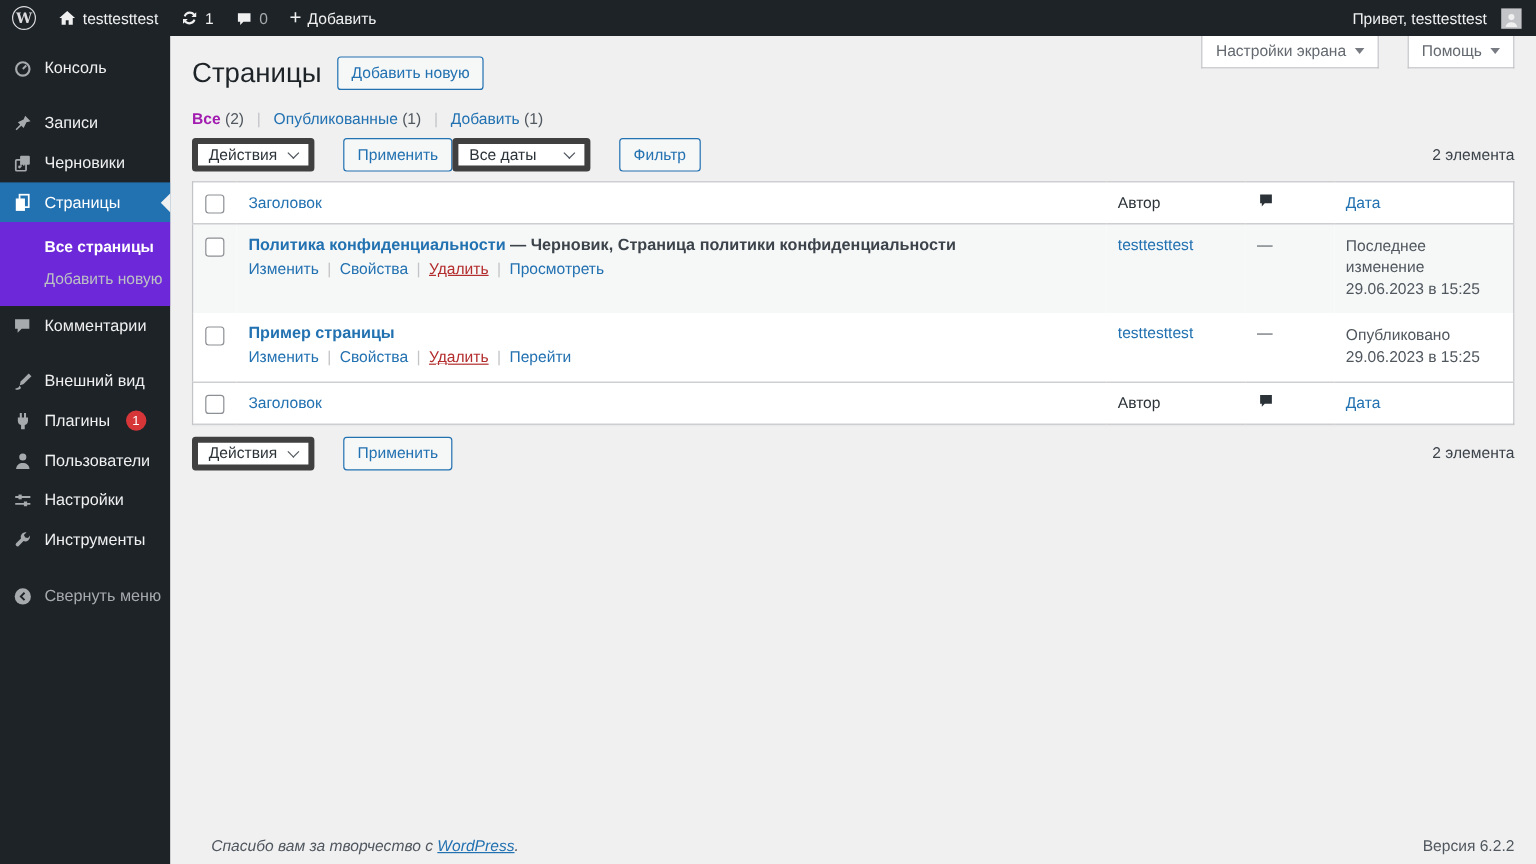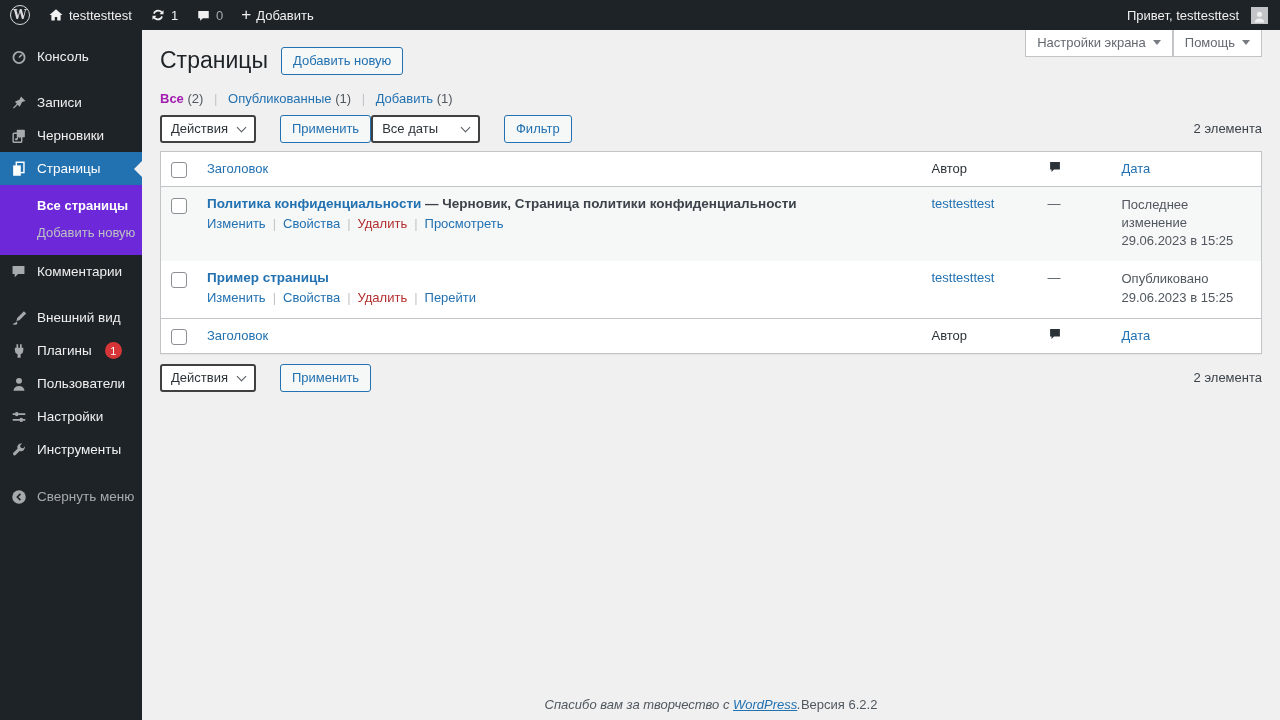--- a/index.html
+++ b/index.html
@@ -57,21 +57,21 @@
   .badge {
     background:#d63638; color:#fff; border-radius:50%;
     min-width:17px; height:17px; display:inline-flex; align-items:center; justify-content:center;
     font-size:11px; padding:0 3px; margin-left:4px;
   }
   .collapse-item { margin-top:14px; color:#a7aaad; }
 
   
   .content { flex:1; position:relative; padding:0 18px; background:#f0f0f1; }
 
-  .screen-meta { position:absolute; top:0; right:18px; display:flex; gap:0;text-align:right; }
+  .screen-meta { position:absolute; top:0; right:18px; display:flex; gap:24px;text-align:right; }
   .meta-btn {
     background:#fff; border:1px solid #c3c4c7; border-top:none;
     color:#646970; padding:5px 11px 6px; font-size:13px;
     display:flex; align-items:center; cursor:pointer;
   }
   .caret {
     width:0; height:0; margin-left:7px;
     border-left:4px solid transparent; border-right:4px solid transparent;
     border-top:5px solid #787c82;
   }
@@ -93,21 +93,21 @@
 
   .subsubsub { margin:15px 0 0; font-size:13px; color:#646970; }
   .subsubsub a { color:#2271b1; }
   .subsubsub .current-filter { color:#a21caf; font-weight:700; }
   .subsubsub .count { color:#50575e; }
   .pipe { color:#c3c4c7; margin:0 7px; }
 
   .tablenav { display:flex; align-items:center; margin-top:9px; }
   .tablenav.bottom { margin-top:10px; }
   .fake-select {
-    background:#fff; border:2px solid #404040; border-radius:3px;
+    background:#fff; border:5px solid #404040; border-radius:3px;
     height:28px; display:inline-flex; align-items:center;
     padding:0 26px 0 9px; color:#2c3338; position:relative; cursor:pointer; font-size:13px;
   }
   .fake-select::after {
     content:""; position:absolute; right:9px; top:50%;
     width:6px; height:6px; margin-top:-5px;
     border-right:1.6px solid #50575e; border-bottom:1.6px solid #50575e;
     transform:rotate(45deg);
   }
   .fake-select.wide { padding-right:40px; }
@@ -131,29 +131,29 @@
   .list-table tbody td { padding:9px 10px 11px; font-size:13px; color:#50575e; vertical-align:top; }
   .list-table tbody tr.alt { background:#f6f7f7; }
   .cb { 
     appearance:none; -webkit-appearance:none; width:16px; height:16px; margin:2px 0 0;
     border:1px solid #8c8f94; border-radius:3px; background:#fff; cursor:pointer; display:block;
   }
   .row-title { color:#2271b1; font-weight:700; font-size:13.5px; }
   .row-state { color:#3c434a; font-weight:700; font-size:13.5px; }
   .row-actions { margin-top:5px; font-size:13px; }
   .row-actions a { color:#2271b1; }
-  .row-actions a.delete { color:#b32d2e; }
+  .row-actions a.delete { color:#b32d2e;text-decoration:underline; }
   .author-link { color:#2271b1; }
   .date-cell div { line-height:1.4; }
   .bubble-icon { color:#2c3338; }
 
   
   .admin-footer {
-    position:absolute; left:18px; right:18px; bottom:8px;
-    display:flex; justify-content:center; align-items:center;
+    position:absolute; left:34px; right:18px; bottom:8px;
+    display:flex; justify-content:space-between; align-items:center;
     color:#50575e; font-size:13px;
   }
   .footer-thanks { font-style:italic; }
   .footer-thanks a { color:#2271b1; text-decoration:underline; }
 </style>
 </head>
 <body>
 
 <div class="admin-bar">
   <div class="ab-group">

